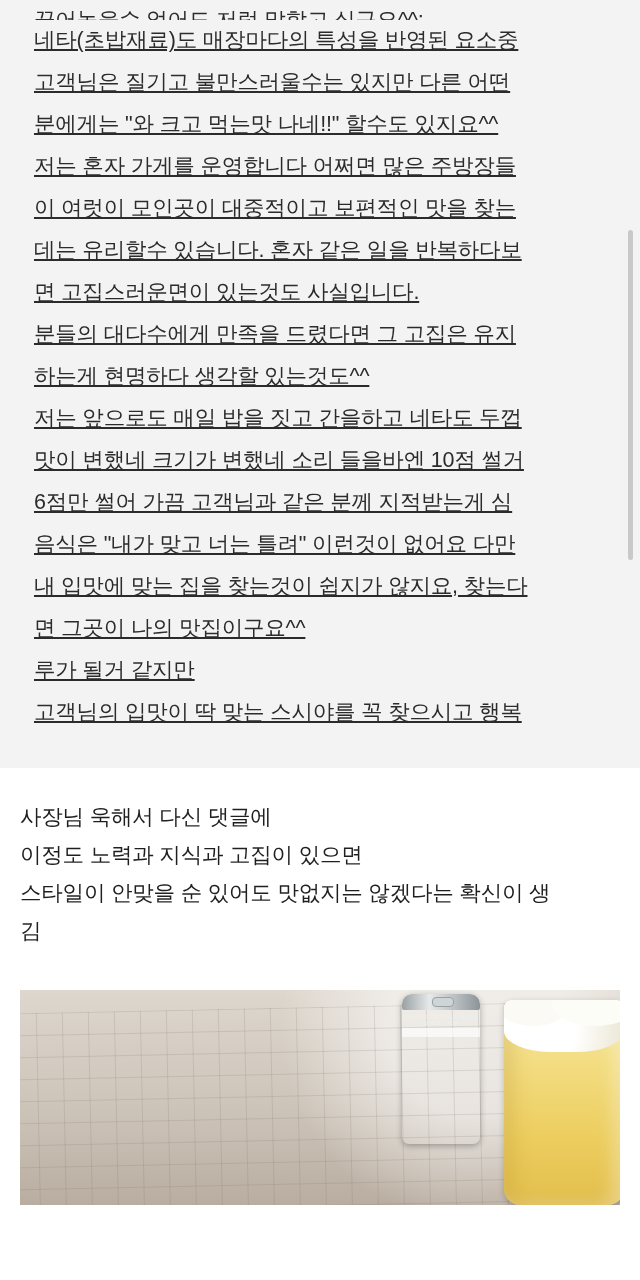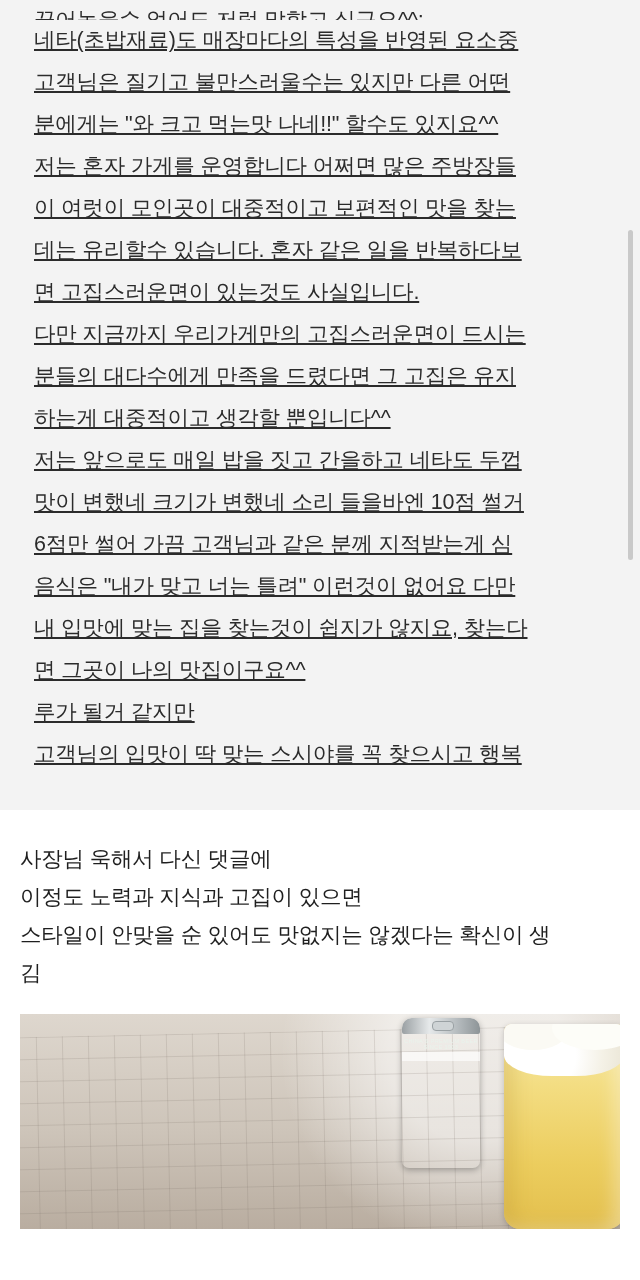--- a/index.html
+++ b/index.html
@@ -58,21 +58,21 @@
     top: 230px;
     left: 0;
     width: 5px;
     height: 330px;
     border-radius: 3px;
     background: #c9c9c9;
   }
 
   
   .comment-block {
-    padding: 30px 20px 22px 20px;
+    padding: 30px 20px 40px 20px;
     background: #ffffff;
   }
   .comment-block p {
     margin: 0;
     font-size: 21.5px;
     line-height: 38px;
     color: #1f1f1f;
     letter-spacing: -0.2px;
     word-break: keep-all;
   }
@@ -175,23 +175,22 @@
 
     <div class="quote-text">
       <p class="cut">끊어놓을수 없어도 저럴 말할고 싶구요^^;</p>
       <p>네타(초밥재료)도 매장마다의 특성을 반영된 요소중</p>
       <p>고객님은 질기고 불만스러울수는 있지만 다른 어떤</p>
       <p>분에게는 "와 크고 먹는맛 나네!!" 할수도 있지요^^</p>
       <p>저는 혼자 가게를 운영합니다 어쩌면 많은 주방장들</p>
       <p>이 여럿이 모인곳이 대중적이고 보편적인 맛을 찾는</p>
       <p>데는 유리할수 있습니다. 혼자 같은 일을 반복하다보</p>
       <p>면 고집스러운면이 있는것도 사실입니다.</p>
-      <p>다만 지금까지 우리가게만의 고집스러운면이 드시는</p>
       <p>분들의 대다수에게 만족을 드렸다면 그 고집은 유지</p>
-      <p>하는게 대중적이고 생각할 뿐입니다^^</p>
+      <p>하는게 현명하다 생각할 있는것도^^</p>
       <p>저는 앞으로도 매일 밥을 짓고 간을하고 네타도 두껍</p>
       <p>맛이 변했네 크기가 변했네 소리 들을바엔 10점 썰거</p>
       <p>6점만 썰어 가끔 고객님과 같은 분께 지적받는게 심</p>
       <p>음식은 "내가 맞고 너는 틀려" 이런것이 없어요 다만</p>
       <p>내 입맛에 맞는 집을 찾는것이 쉽지가 않지요, 찾는다</p>
       <p>면 그곳이 나의 맛집이구요^^</p>
       <p>루가 될거 같지만</p>
       <p>고객님의 입맛이 딱 맞는 스시야를 꼭 찾으시고 행복</p>
     </div>
   </div>

